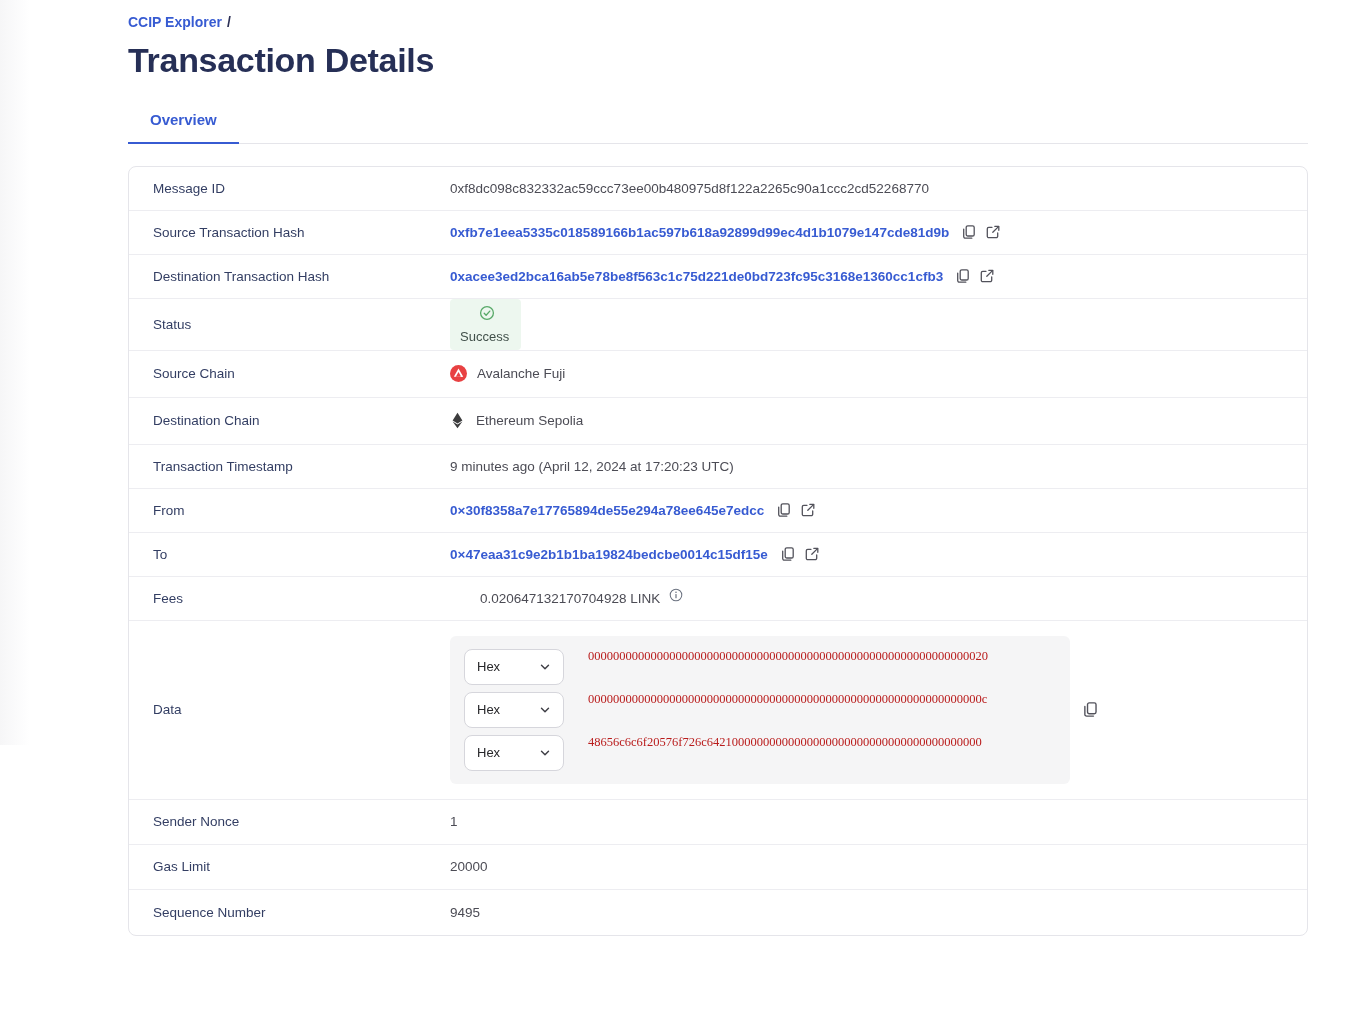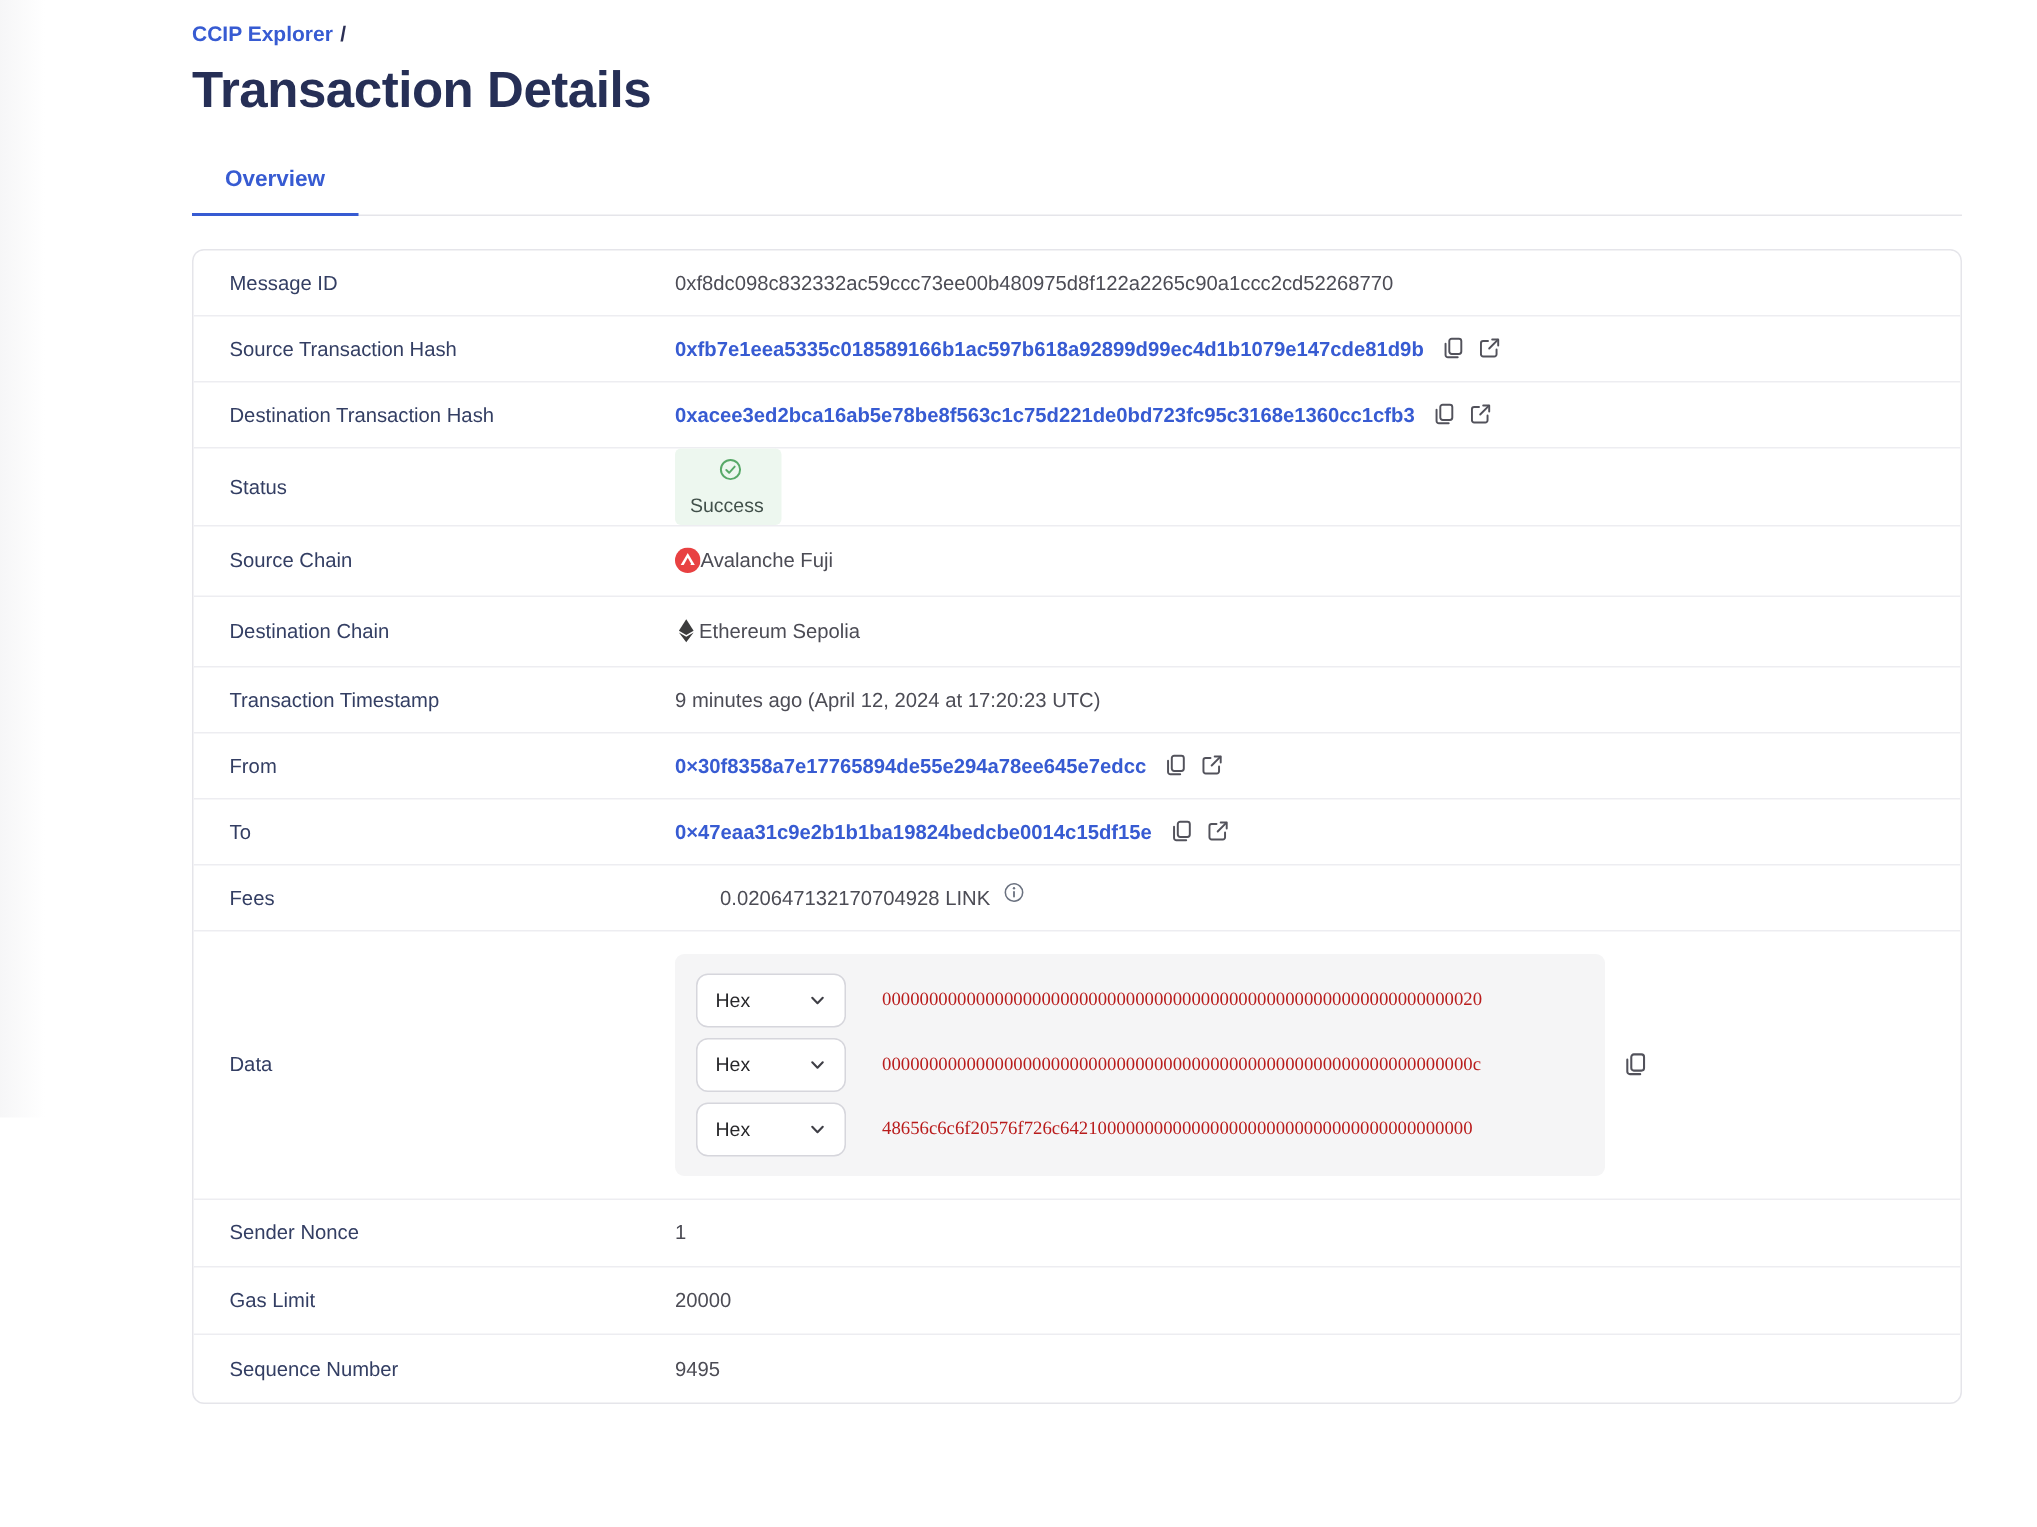--- a/index.html
+++ b/index.html
@@ -85,36 +85,36 @@
   }
   .icon-btn:first-of-type { margin-left: 4px; }
 
   .badge {
     display: inline-flex; align-items: center; gap: 8px;
     background: #edf7ef; border-radius: 4px;
     padding: 6px 12px 6px 10px;
     font-size: 13px; color: #41504a; flex-direction: column;
   }
 
-  .chain { display: flex; align-items: center; }
+  .chain { display: flex; align-items: center; gap: 10px; }
 
   .fees-wrap { display: flex; align-items: center; gap: 9px; margin-left: 30px; }
   .info-icon { position: relative; top: -3px; cursor: pointer; display: inline-flex; }
 
   .token-wrap { display: flex; align-items: center; gap: 7px; }
   .token-amount { margin-right: 3px; }
 
   .databox {
     background: #f5f5f6;
     border-radius: 6px;
     width: 620px;
     padding: 13px 0 13px 14px;
     display: flex; flex-direction: column; gap: 7px;
   }
-  .dataline { display: flex; align-items: center; }
+  .dataline { display: flex; align-items: flex-start; }
   .hex-select {
     width: 100px; height: 36px;
     background: #fff;
     border: 1px solid #d6d6dc;
     border-radius: 8px;
     display: flex; align-items: center; justify-content: space-between;
     padding: 0 12px;
     font-size: 13px; color: #27272a;
     cursor: pointer;
     flex-shrink: 0;

